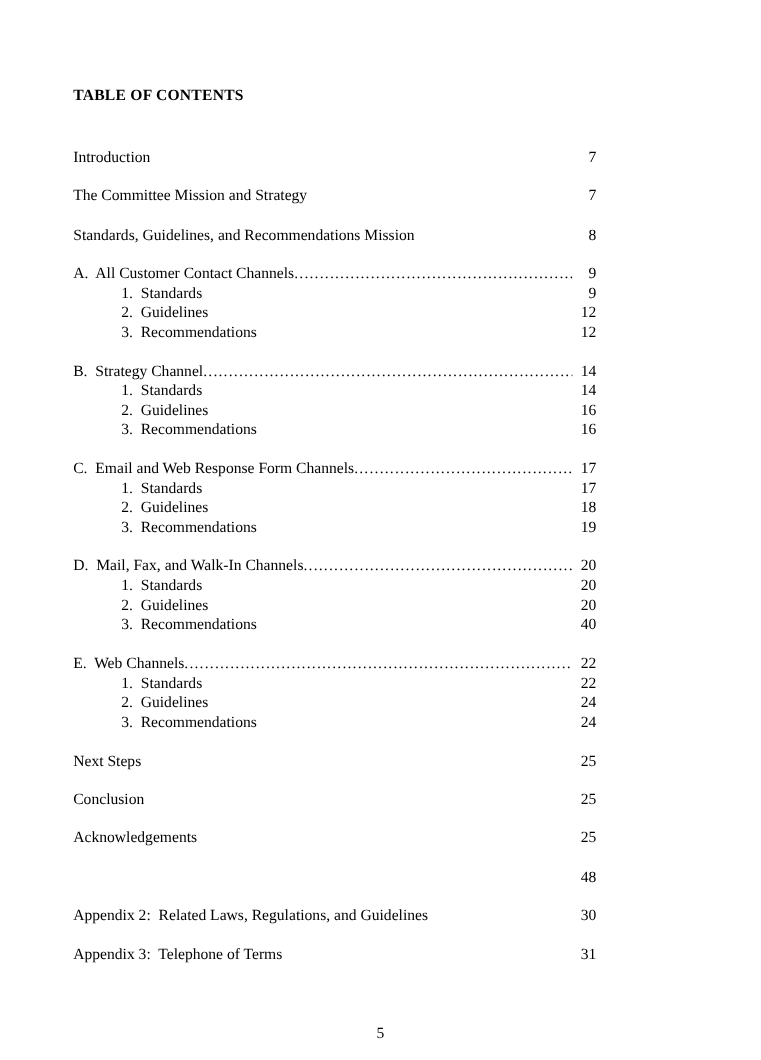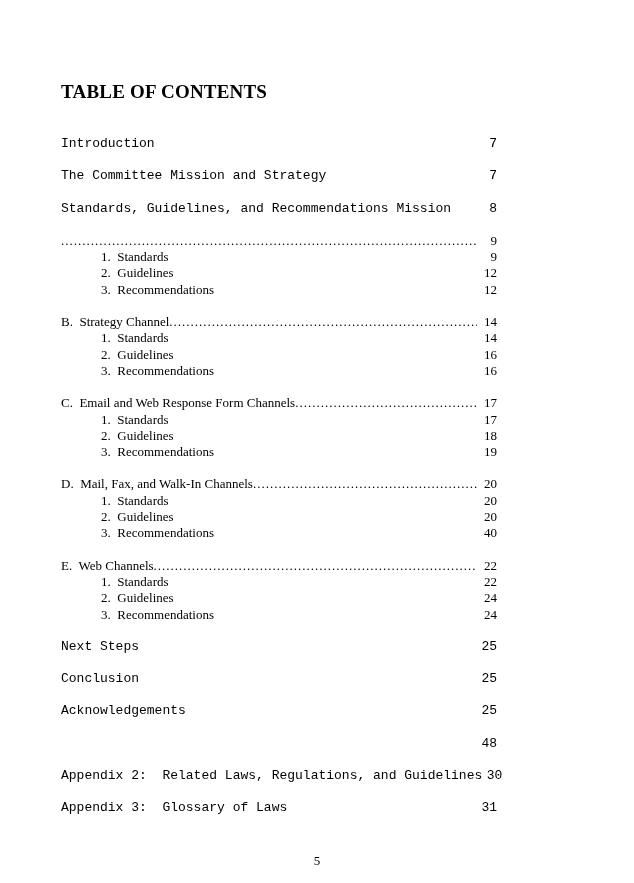--- a/index.html
+++ b/index.html
@@ -15,42 +15,41 @@
     position: relative;
     overflow: hidden;
   }
   .page {
     position: absolute;
     inset: 0;
     padding: 68px 137px 0 61px;
     box-sizing: border-box;
   }
   .doc-title {
-    font-size: 19px;
+    font-size: 13px;
     font-weight: bold;
     letter-spacing: 0.2px;
     line-height: 16px;
-    margin: 16px 0 36px 0;
+    margin: 3px 0 36px 0;
     white-space: pre;
   }
   .toc {
     width: 100%;
   }
   .group {
     margin-bottom: 16px;
   }
   .row {
     display: flex;
     align-items: baseline;
     line-height: 16.3px;
     font-size: 13px;
   }
   .plain-row {
     margin-bottom: 16px;
-    font-family: Liberation Mono, monospace;
   }
   .sub-row {
     padding-left: 40px;
     font-family: Liberation Serif, serif;
   }
   .label {
     white-space: pre;
     flex: 0 0 auto;
   }
   .spacer {
@@ -102,20 +101,21 @@
       </div>
       <div class="">
         <div class="row plain-row">
           <span class="label">Standards, Guidelines, and Recommendations Mission</span>
           <span class="spacer"></span>
           <span class="pagenum">8</span>
         </div>
       </div>
       <div class="group">
         <div class="row section-row">
+          <span class="label">A.  All Customer Contact Channels</span>
           <span class="leader"></span>
           <span class="pagenum">9</span>
         </div>
         <div class="row sub-row">
           <span class="label">1.  Standards</span>
           <span class="spacer"></span>
           <span class="pagenum">9</span>
         </div>
         <div class="row sub-row">
           <span class="label">2.  Guidelines</span>
@@ -245,20 +245,20 @@
       </div>
       <div class="">
         <div class="row plain-row">
           <span class="label">Appendix 2:  Related Laws, Regulations, and Guidelines</span>
           <span class="spacer"></span>
           <span class="pagenum">30</span>
         </div>
       </div>
       <div class="">
         <div class="row plain-row">
-          <span class="label">Appendix 3:  Glossary of Laws</span>
+          <span class="label">Appendix 3:  Telephone of Terms</span>
           <span class="spacer"></span>
           <span class="pagenum">31</span>
         </div>
       </div>
     </div>
   <div class="footer-pagenum">5</div>
 </div>
 
 </body></html>

